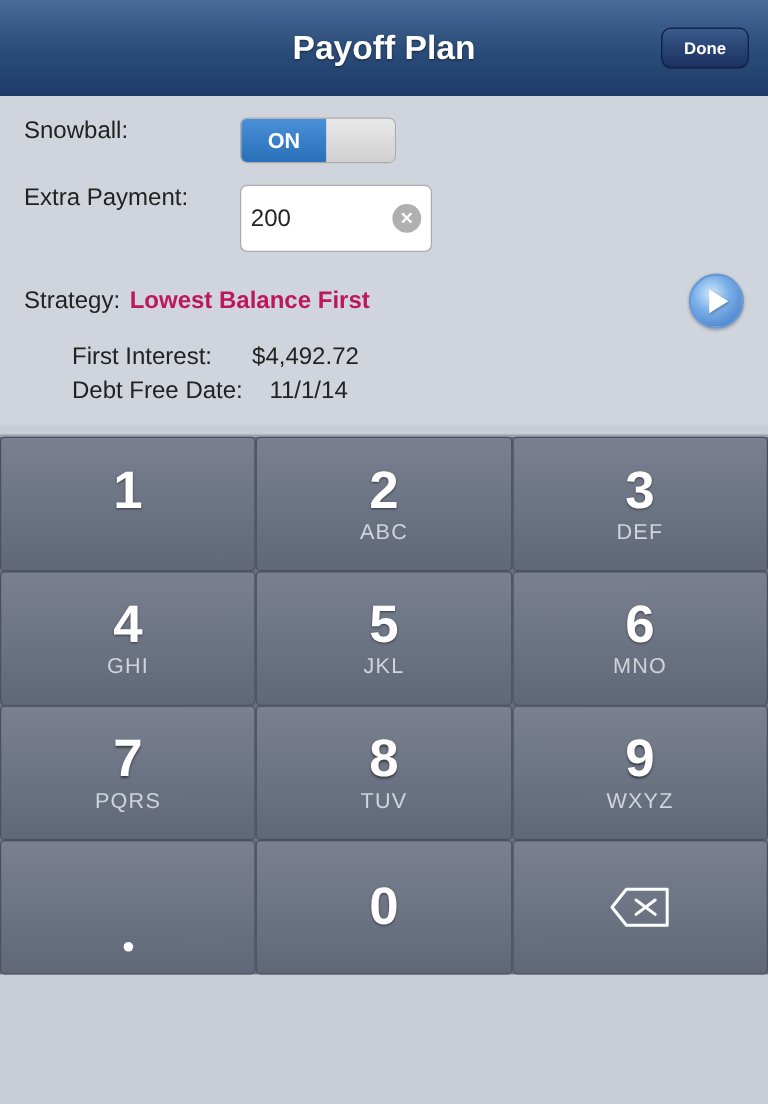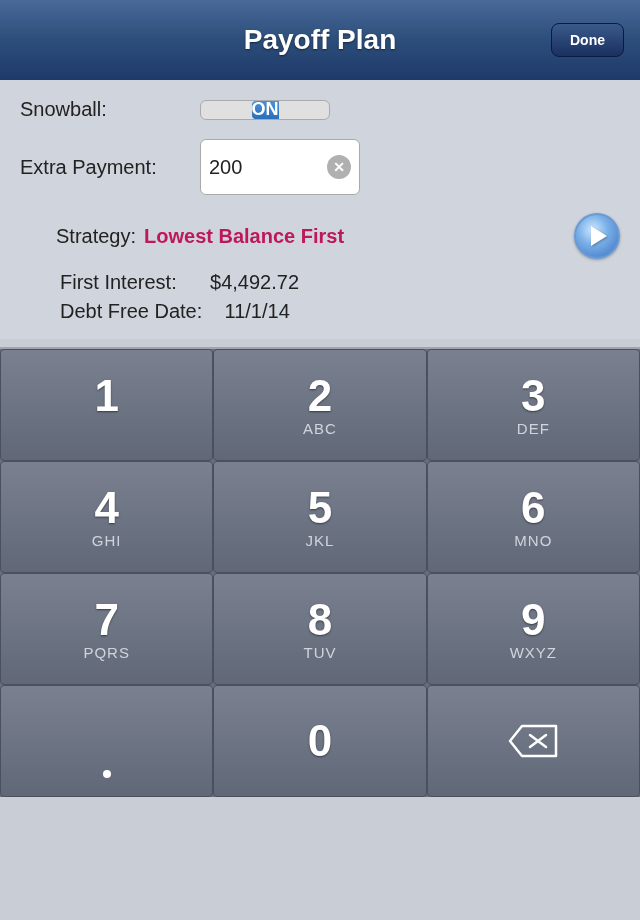--- a/index.html
+++ b/index.html
@@ -44,40 +44,38 @@
 
     
     .content {
       background: #d0d4dc;
       padding: 18px 20px 10px 20px;
     }
 
     
     .row {
       display: flex;
-      align-items: center;
       margin-bottom: 18px;
     }
     .row-label {
       font-size: 20px;
       color: #222;
       min-width: 180px;
     }
 
     
     .toggle-container {
       display: flex;
       align-items: center;
       background: #e0e0e0;
       border-radius: 6px;
       border: 1px solid #aaa;
       overflow: hidden;
       width: 130px;
-      height: 20px;
-      flex-direction: column;
+      height: 38px;
     }
     .toggle-on {
       background: linear-gradient(180deg, #4a90d9 0%, #2a70b9 100%);
       color: white;
       font-size: 18px;
       font-weight: bold;
       flex: 1;
       display: flex;
       align-items: center;
       justify-content: center;
@@ -162,21 +160,20 @@
       border-left: 16px solid white;
       margin-left: 4px;
       filter: drop-shadow(1px 1px 1px rgba(0,0,0,0.3));
     }
 
     
     .strategy-row {
       display: flex;
       align-items: center;
       margin-bottom: 12px;
-      margin-left: 36px;
     }
     .strategy-label {
       font-size: 20px;
       color: #222;
       margin-right: 8px;
     }
     .strategy-value {
       font-size: 20px;
       font-weight: bold;
       color: #be185d;
@@ -224,21 +221,21 @@
       user-select: none;
     }
     .key-num {
       font-size: 44px;
       font-weight: bold;
       color: white;
       text-shadow: 0 1px 2px rgba(0,0,0,0.5);
       line-height: 1;
     }
     .key-letters {
-      font-size: 15px;
+      font-size: 18px;
       color: #d0d4dc;
       margin-top: 2px;
       letter-spacing: 1px;
     }
 
     
     .key-bottom-row {
       display: flex;
       width: 100%;
       height: 112px;

